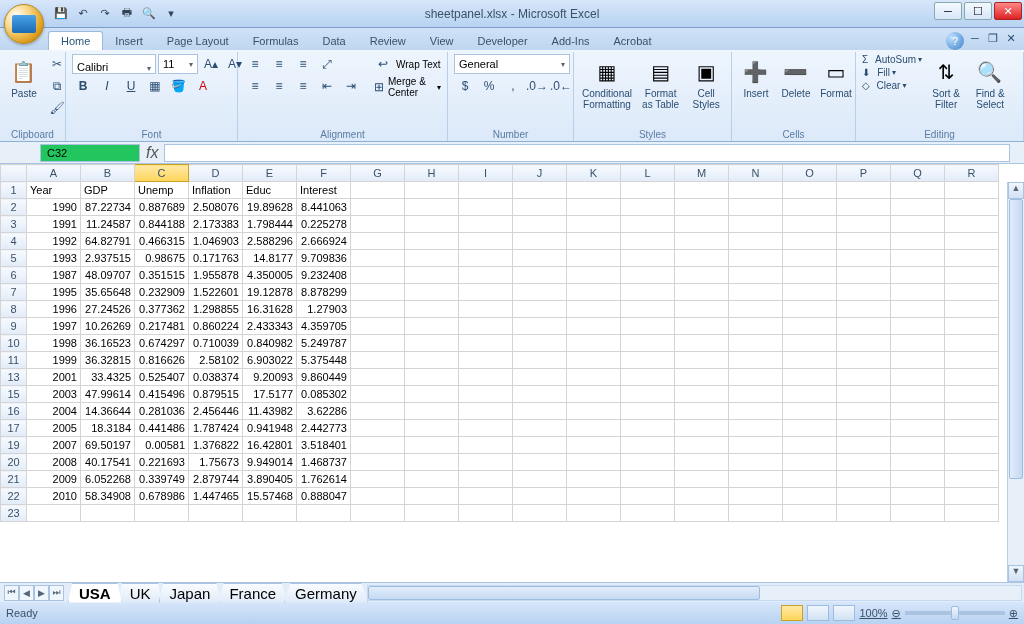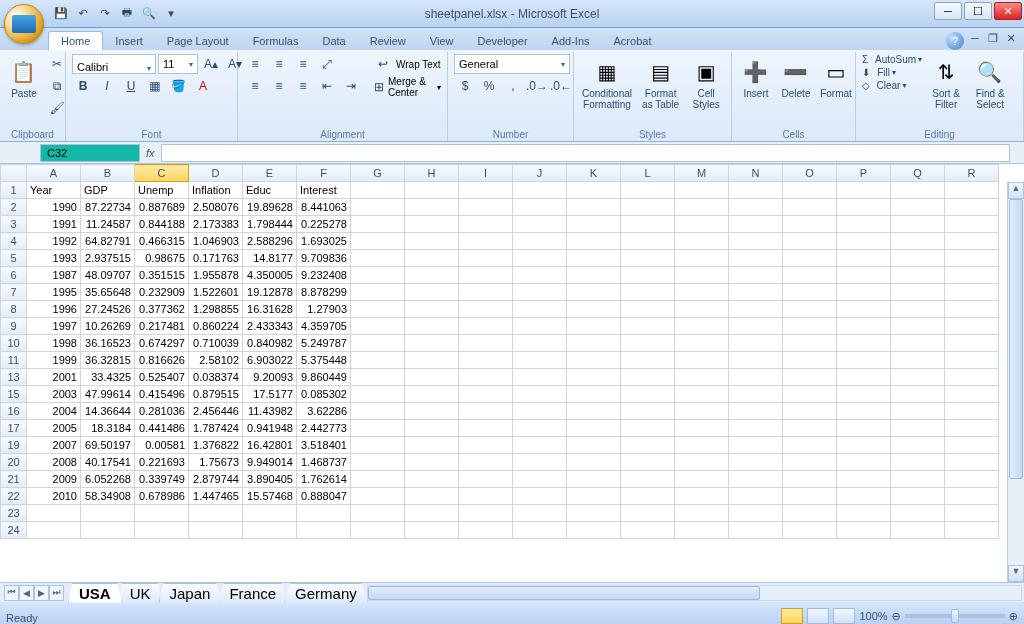--- a/index.html
+++ b/index.html
@@ -35,22 +35,22 @@
 .combo { height:20px; border:1px solid #aac3e1; background:#fff; font-size:11px; display:flex; align-items:center; padding:0 4px; }
 .combo-lg { width:84px;align-items:flex-end; }
 .combo-sm { width:40px; }
 .combo-drop { margin-left:auto; font-size:8px; color:#567; }
 .ribbon-right-controls { position:absolute; right:6px; top:32px; display:flex; gap:4px; }
 .help-btn { width:18px; height:18px; border-radius:50%; background:radial-gradient(circle at 30% 30%,#bfe0ff,#3b7fc9); color:#fff; font-size:11px; display:flex; align-items:center; justify-content:center; }
 .mini-ctrl { font-size:11px; color:#2a4d72; width:14px; text-align:center; }
 
 
 .formula-bar { height:22px; background:#e7eff9; display:flex; align-items:center; border-bottom:1px solid #aac3e1; }
-.namebox { width:100px; height:18px; border:1px solid #aac3e1; background:#14b8a6; margin-left:40px; font-size:11px; padding:0 6px; display:flex; align-items:center; }
-.fx { margin:0 6px; font-style:italic; font-size:11px; color:#555; }
+.namebox { width:100px; height:18px; border:1px solid #aac3e1; background:#22c55e; margin-left:40px; font-size:11px; padding:0 6px; display:flex; align-items:center; }
+.fx { margin:0 6px; font-style:italic; font-size:16px; color:#555; }
 .formula-input { flex:1; height:18px; border:1px solid #aac3e1; background:#fff; margin-right:14px; }
 
 
 .grid-area { height:418px; overflow:hidden; background:#fff; position:relative; }
 .grid { border-collapse:collapse; }
 .grid th, .grid td { border:1px solid #d4d4d4; font-size:11px; height:17px; padding:0 3px; text-align:right; }
 .grid th { background:linear-gradient(#f7faff,#e1ebf8); color:#3b5168; font-weight:normal; text-align:center; }
 .grid th.rowhdr { width:26px; }
 .grid td.txt { text-align:left; }
 .grid td { width:54px; }
@@ -63,22 +63,22 @@
 
 .sheettabs { height:20px; background:#e3edf9; display:flex; align-items:center; border-top:1px solid #aac3e1; }
 .sheettab-nav { display:flex; margin:0 4px; }
 .sheettab-nav div { width:15px; height:16px; border:1px solid #aac3e1; background:#f0f6fd; font-size:9px; display:flex; align-items:center; justify-content:center; color:#567; }
 .sheettab { padding:1px 10px; font-size:15px; background:linear-gradient(#f9fcff,#dfeaf8); border:1px solid #aac3e1; border-bottom:none; clip-path:polygon(8% 0,92% 0,100% 100%,0 100%); margin-right:-3px; }
 .sheettab.active { background:#fff; font-weight:bold; z-index:2; position:relative; }
 .hscroll { flex:1; height:16px; background:#e7eff9; margin:0 2px; border:1px solid #c5d9f2; position:relative; }
 .hscroll-thumb { position:absolute; left:0; top:0; bottom:0; width:60%; background:linear-gradient(#e2edfb,#c5d9f2); border:1px solid #9cbce0; border-radius:2px; }
 
 
-.statusbar { height:22px; background:linear-gradient(#d7e6fa,#b7d2f2); display:flex; align-items:flex-end; font-size:11px; color:#3b5168; padding:0 6px; }
-.status-right { margin-left:auto; display:flex; align-items:center; gap:4px; }
+.statusbar { height:22px; background:linear-gradient(#d7e6fa,#b7d2f2); display:flex; align-items:center; font-size:11px; color:#3b5168; padding:0 6px; }
+.status-right { margin-left:auto; display:flex; align-items:center; gap:4px;text-decoration:underline; }
 .view-btn { width:22px; height:16px; border:1px solid #9cbce0; background:linear-gradient(#f0f6fd,#d2e2f4); }
 .view-btn.active { background:linear-gradient(#ffe8a6,#ffd659); border-color:#c9a227; }
 .zoom-slider { width:100px; height:4px; background:#aac3e1; position:relative; }
 .zoom-thumb { width:8px; height:14px; background:linear-gradient(#f0f6fd,#c5d9f2); border:1px solid #9cbce0; position:absolute; left:46px; top:-5px; border-radius:2px; }
 </style>
 </head>
 <body>
 
 <div class="titlebar">
   <div class="office-button">
@@ -360,21 +360,21 @@
           <td></td>
           <td></td>
         </tr>
         <tr>
           <th class="rowhdr">4</th>
           <td>1992</td>
           <td>64.82791</td>
           <td>0.466315</td>
           <td>1.046903</td>
           <td>2.588296</td>
-          <td>1.693025</td>
+          <td>2.666924</td>
           <td></td>
           <td></td>
           <td></td>
           <td></td>
           <td></td>
           <td></td>
           <td></td>
           <td></td>
           <td></td>
           <td></td>
@@ -691,41 +691,20 @@
           <td></td>
           <td></td>
           <td></td>
           <td></td>
           <td></td>
           <td></td>
           <td></td>
         </tr>
         <tr>
           <th class="rowhdr">23</th>
-          <td></td>
-          <td></td>
-          <td></td>
-          <td></td>
-          <td></td>
-          <td></td>
-          <td></td>
-          <td></td>
-          <td></td>
-          <td></td>
-          <td></td>
-          <td></td>
-          <td></td>
-          <td></td>
-          <td></td>
-          <td></td>
-          <td></td>
-          <td></td>
-        </tr>
-        <tr>
-          <th class="rowhdr">24</th>
           <td></td>
           <td></td>
           <td></td>
           <td></td>
           <td></td>
           <td></td>
           <td></td>
           <td></td>
           <td></td>
           <td></td>

